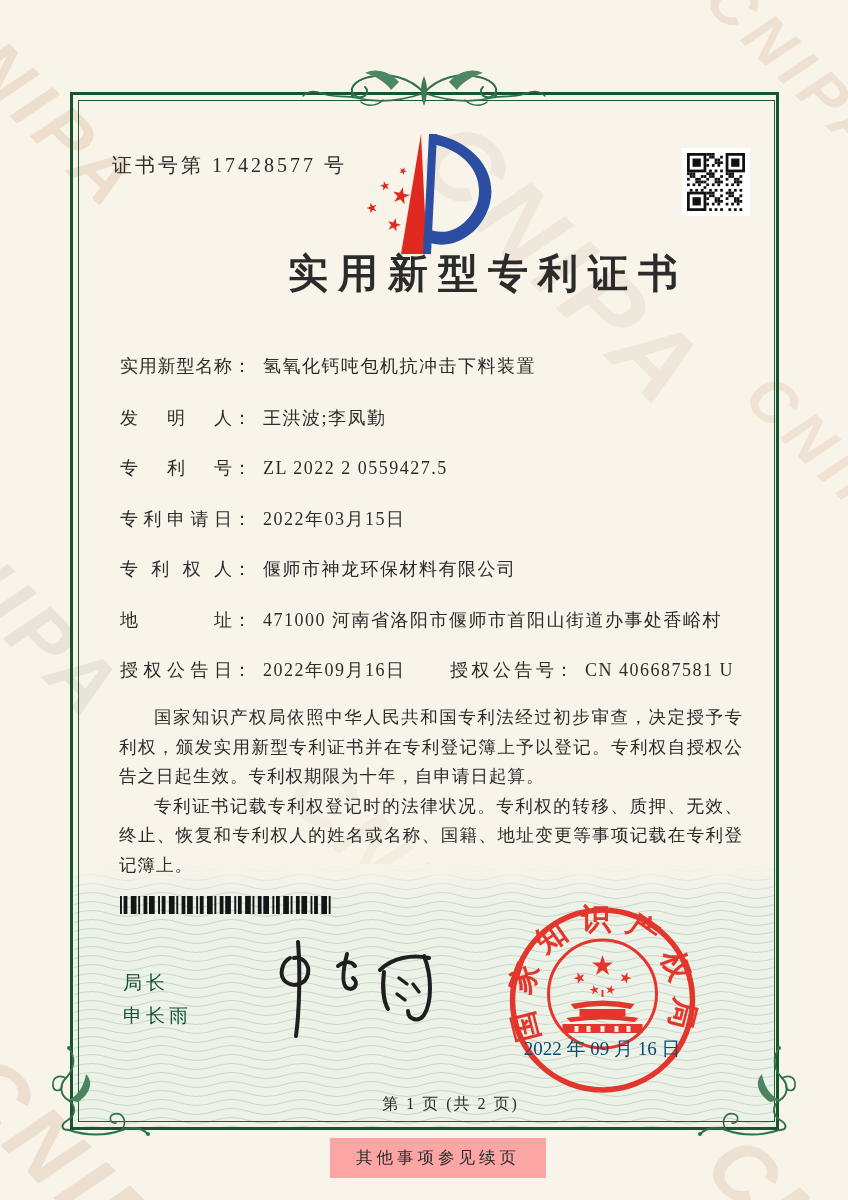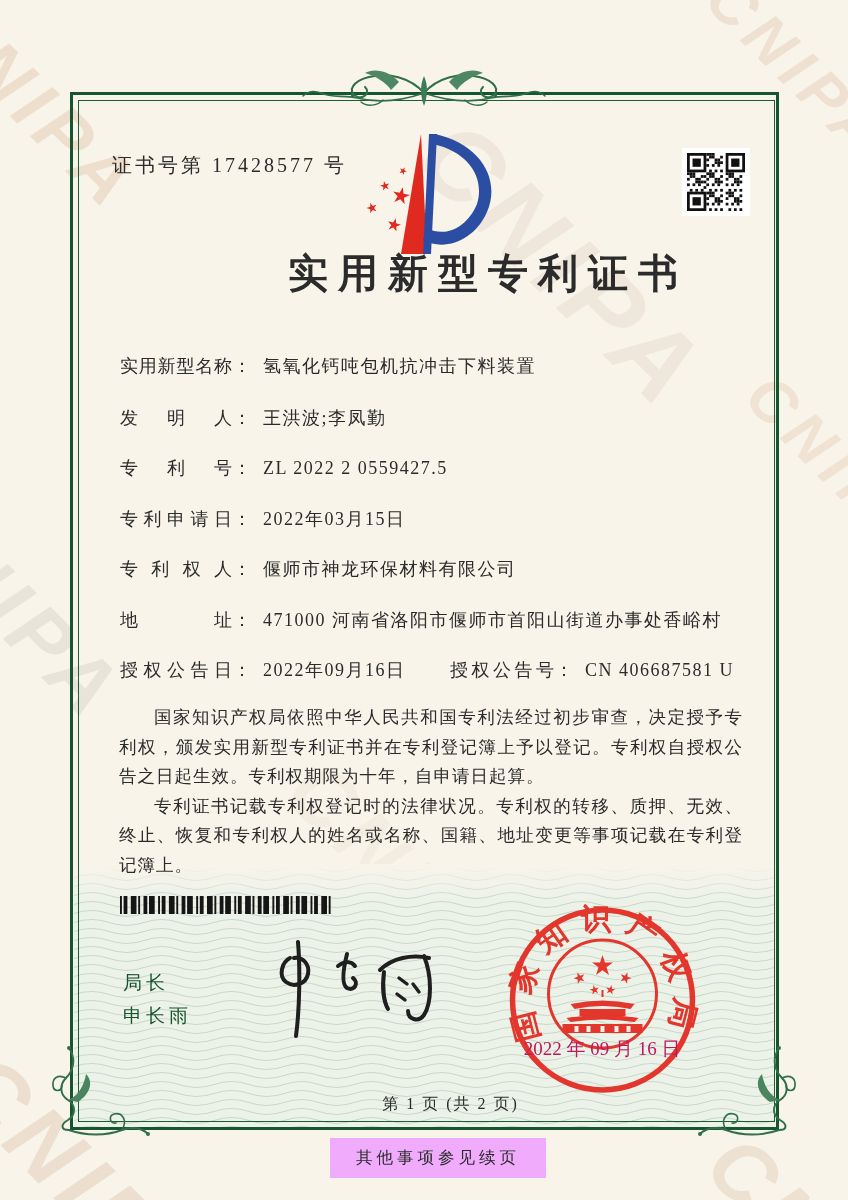--- a/index.html
+++ b/index.html
@@ -47,24 +47,24 @@
              line-height:29.5px;text-align:justify;letter-spacing:1px;z-index:5;}
   .body-text p{margin:0;text-indent:2em;}
   .barcode{position:absolute;left:120px;top:896px;z-index:5;}
   .director{position:absolute;left:123px;font-size:19px;letter-spacing:4px;
             font-family:"Liberation Sans","DejaVu Sans",sans-serif;color:#14532d;z-index:5;}
   .director-title{top:970px;} .director-name{top:1003px;}
   .signature{position:absolute;left:242px;top:936px;z-index:5;}
   .seal{position:absolute;left:505px;top:902px;z-index:6;}
   .seal-text-arc{font-size:30px;font-weight:bold;letter-spacing:13px;}
   .seal-date{position:absolute;left:512px;top:1036px;width:180px;text-align:center;
-             font-size:19px;color:#be185d;z-index:7;white-space:nowrap;}
+             font-size:19px;color:#0c4a6e;z-index:7;white-space:nowrap;}
   .page-num{position:absolute;left:74px;top:1094px;width:701px;text-align:center;
             font-size:16px;letter-spacing:2px;z-index:5;padding-left:26px;}
-  .footer-note{position:absolute;left:330px;top:1138px;background:#f0abfc;
+  .footer-note{position:absolute;left:330px;top:1138px;background:#fca5a5;
                padding:9px 26px;font-size:16.5px;letter-spacing:4px;z-index:5;white-space:nowrap;}
 </style>
 </head>
 <body>
 
 <div class="page">
 
   <span class="wm wm1">CNIPA</span>
   <span class="wm wm2">CNIPA</span>
   <span class="wm wm3">CNIPA</span>

